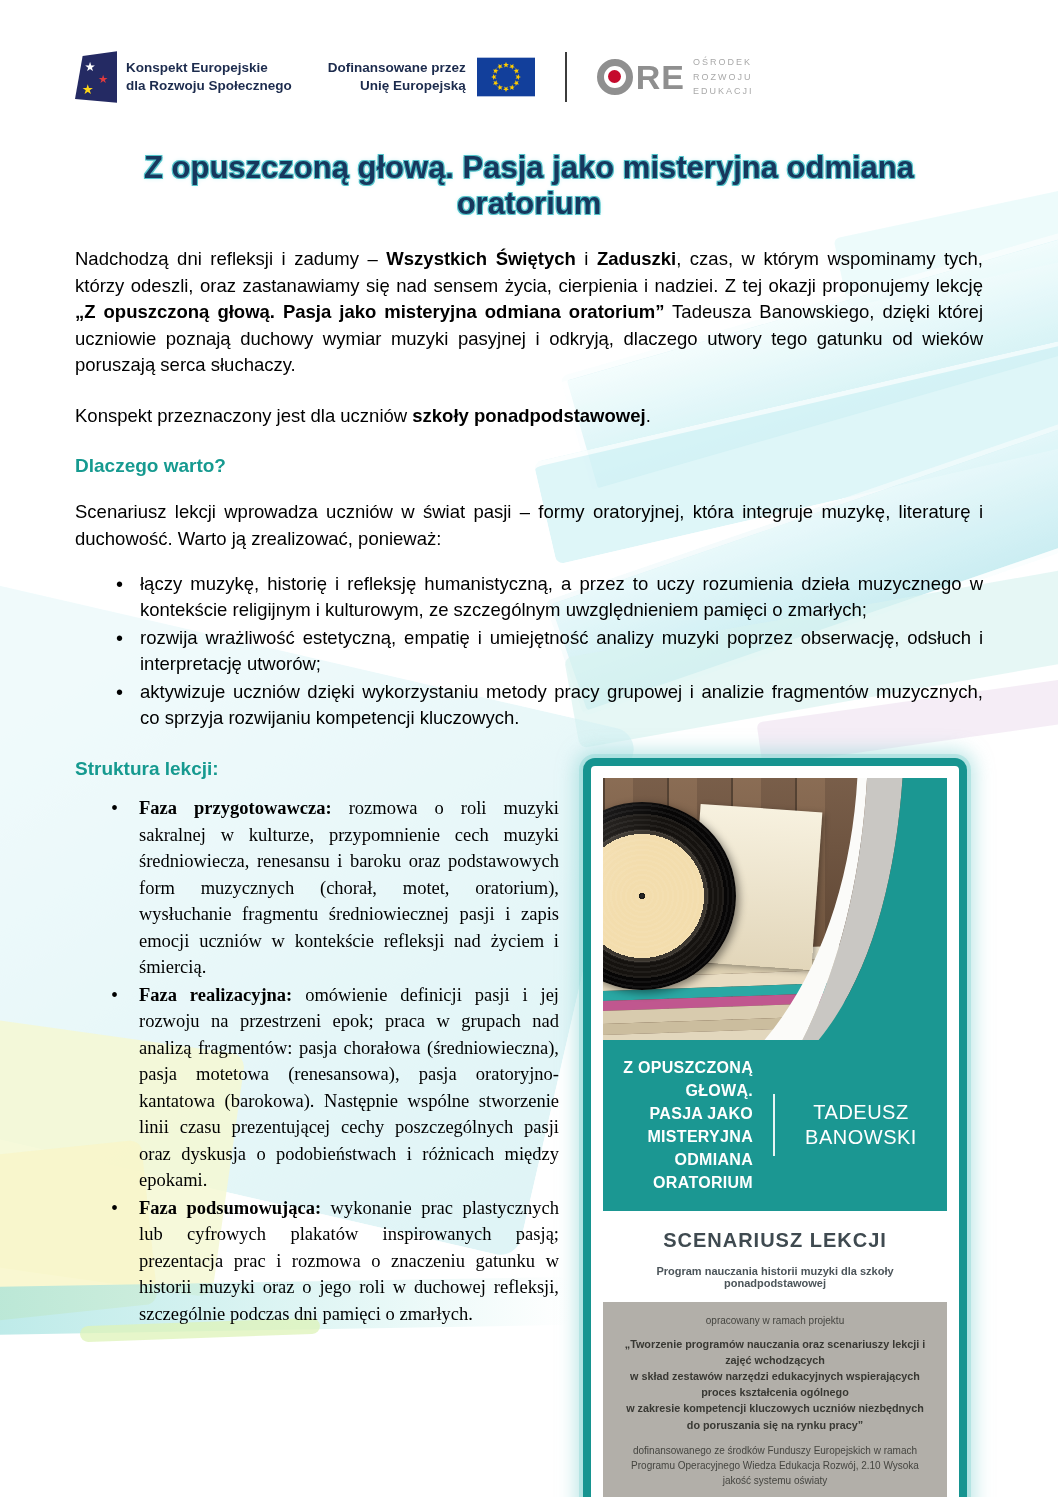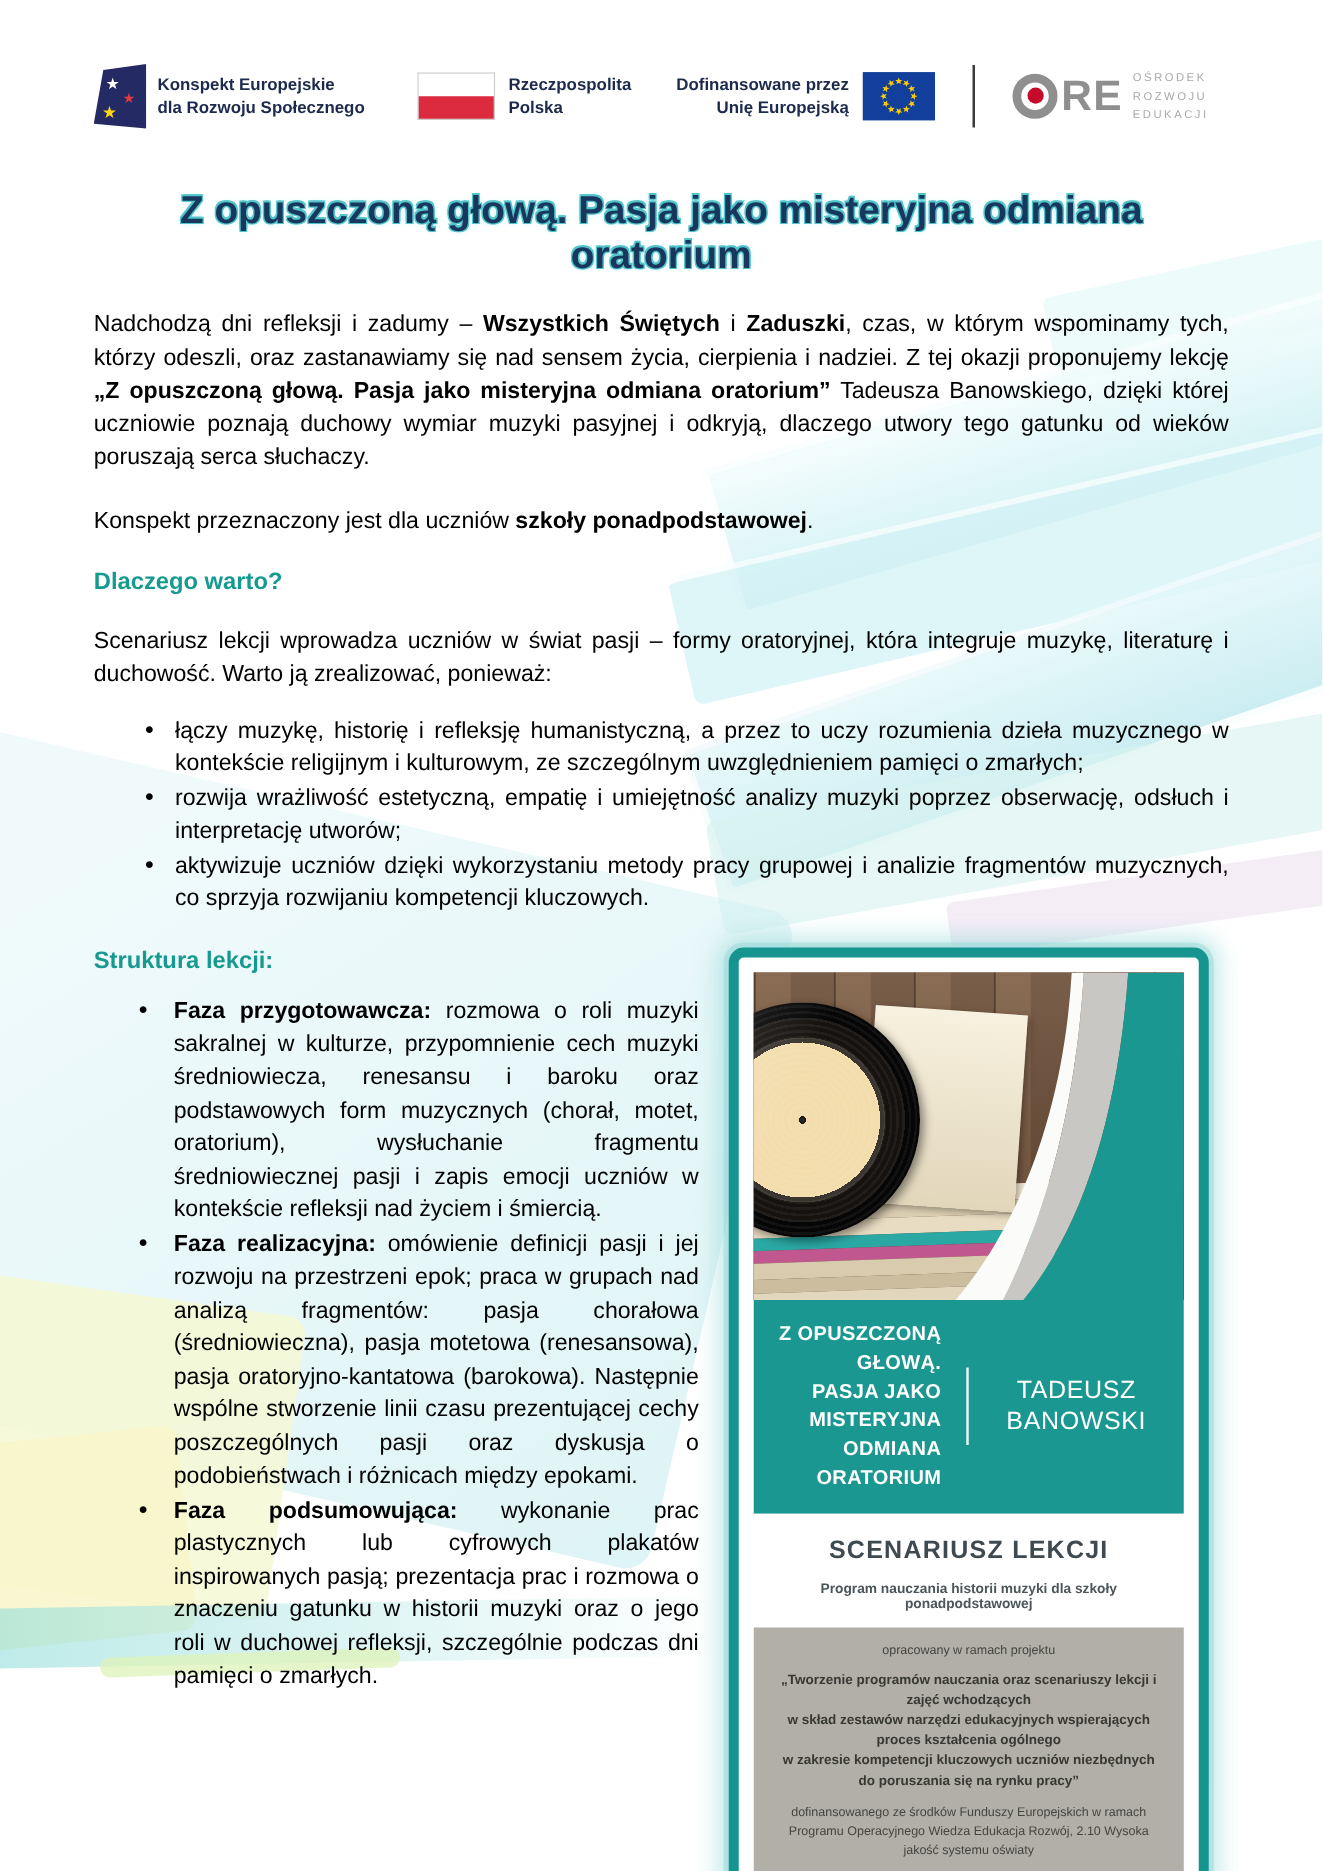--- a/index.html
+++ b/index.html
@@ -44,21 +44,21 @@
   .para{font-size:18.5px;line-height:26.5px;text-align:justify;margin-top:24px;}
   .b{font-weight:bold;}
   .teal-h{margin-top:26px;font-size:19px;font-weight:bold;color:#169a90;}
   ul.doclist{list-style:none;margin:14px 0 0 0;padding:0;}
   ul.doclist li{position:relative;padding-left:30px;margin:0 0 1px 35px;font-size:18.5px;line-height:26.5px;text-align:justify;}
   ul.doclist li::before{content:"•";position:absolute;left:6px;top:0;font-size:20px;}
   
   .struct-row{display:flex;margin-top:26px;}
   .struct-left{width:484px;flex:none;}
   .struct-left .teal-h{margin-top:0;}
-  .struct-left ul.doclist{margin-top:14px;}
+  .struct-left ul.doclist{margin-top:14px;font-family:Liberation Serif, serif;}
   .struct-left ul.doclist li{margin-left:0;padding-left:64px;}
   .struct-left ul.doclist li::before{left:36px;}
   
   .poster{flex:none;width:384px;margin-left:24px;margin-top:0;box-sizing:border-box;
     border:8px solid #169490;border-radius:12px;background:#fff;padding:12px;
     box-shadow:0 0 0 4px rgba(142,214,213,.45),0 0 18px 8px rgba(142,214,213,.55);}
   .p-photo{position:relative;height:262px;overflow:hidden;
     background-color:#6e4f38;
     background-image:
       linear-gradient(90deg, rgba(0,0,0,.38) 0 2px, rgba(0,0,0,0) 2px 64px),
@@ -134,30 +134,20 @@
           <path d="M8,5 L44,0 L44,54 L0,50 Z" fill="#242a63"></path>
           <text x="10" y="21" font-size="13" fill="#ffffff">★</text>
           <text x="24" y="33" font-size="12" fill="#e03a3e">★</text>
           <text x="7" y="45" font-size="14" fill="#ffd617">★</text>
         </svg>
         <div class="fe-text">
           <div>Konspekt Europejskie</div>
           <div>dla Rozwoju Społecznego</div>
         </div>
       </div>
-      <div class="hblock pl-wrap">
-        <div class="pl-flag">
-            <div class="w"></div>
-            <div class="r"></div>
-          </div>
-        <div class="pl-text">
-          <div>Rzeczpospolita</div>
-          <div>Polska</div>
-        </div>
-      </div>
       <div class="hblock eu-wrap">
         <div class="eu-text">
           <div>Dofinansowane przez</div>
           <div>Unię Europejską</div>
         </div>
         <svg width="58" height="40" viewBox="0 0 60 40">
           <rect width="60" height="40" fill="#123f9b"></rect>
           <g fill="#ffcc00">
             <path id="eustar" d="M30,4.5 l0.9,2.1 2.1,0 -1.7,1.35 0.55,2.15 -1.85,-1.3 -1.85,1.3 0.55,-2.15 -1.7,-1.35 2.1,0 Z"></path>
             <use href="#eustar" transform="rotate(30 30 20)"></use>

